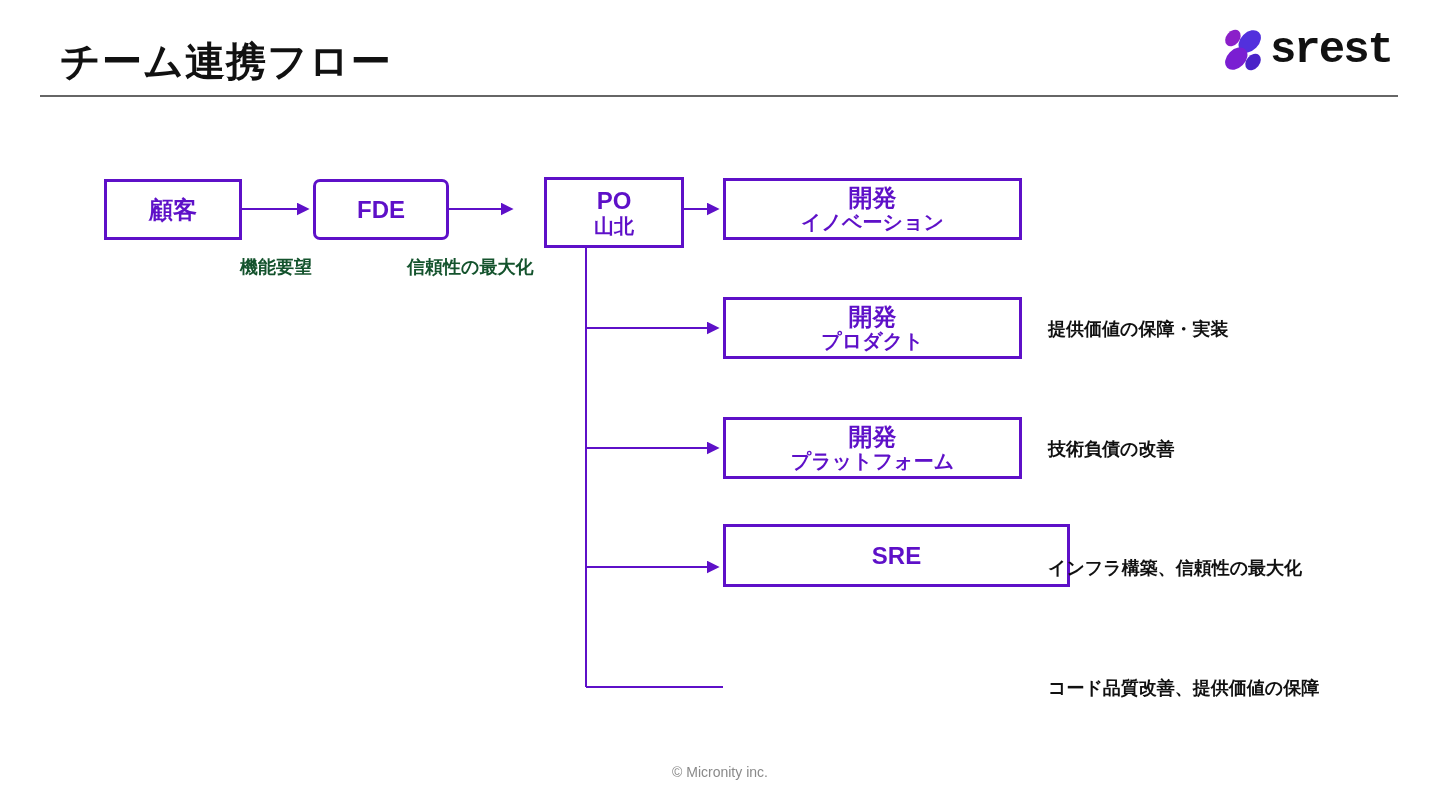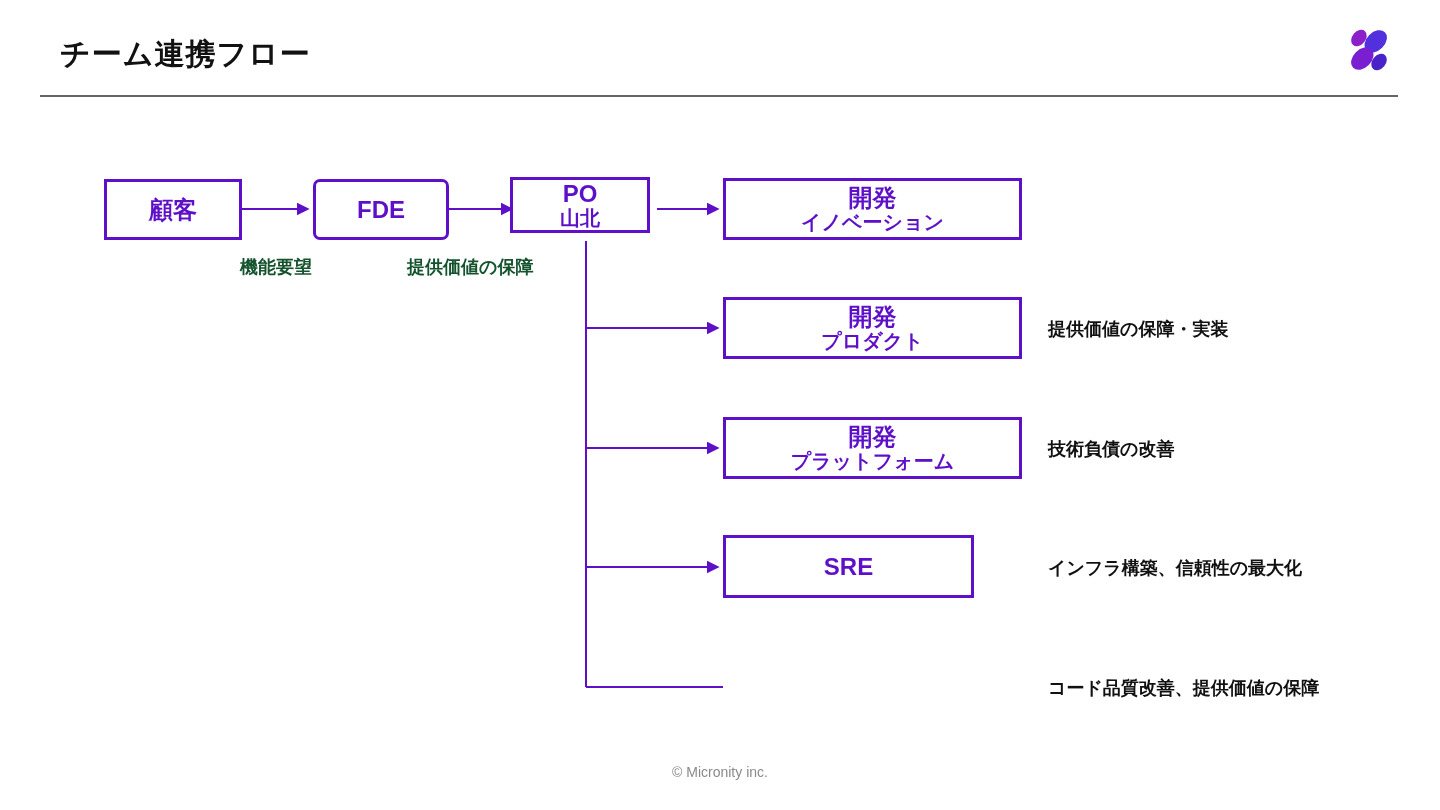--- a/index.html
+++ b/index.html
@@ -10,21 +10,21 @@
     background: #ffffff;
     font-family: "Liberation Sans", "DejaVu Sans", sans-serif;
     overflow: hidden;
   }
 
   
   .slide-title {
     position: absolute;
     left: 60px;
     top: 34px;
-    font-size: 30px;
+    font-size: 40px;
     font-weight: bold;
     color: #111111;
     letter-spacing: 1px;
     font-family: Liberation Serif, serif;
   }
   .header-rule {
     position: absolute;
     left: 40px;
     right: 42px;
     top: 95px;
@@ -62,25 +62,25 @@
     justify-content: center;
     text-align: center;
     line-height: 1.15;
   }
   .dbox .l1 { font-size: 24px; }
   .dbox .l2 { font-size: 20px; }
   .dbox.dashed { border-style: dashed; }
 
   .box-customer   { left: 104px; top: 179px; width: 138px; height: 61px; }
   .box-fde        { left: 313px; top: 179px; width: 136px; height: 61px; border-radius: 7px; }
-  .box-po         { left: 510px; top: 177px; width: 140px; height: 56px; }
+  .box-po         { left: 544px; top: 177px; width: 140px; height: 71px; }
   .box-innovation { left: 723px; top: 178px; width: 299px; height: 62px; }
   .box-product    { left: 723px; top: 297px; width: 299px; height: 62px; }
   .box-platform   { left: 723px; top: 417px; width: 299px; height: 62px; }
-  .box-sre        { left: 723px; top: 535px; width: 251px; height: 63px; }
+  .box-sre        { left: 723px; top: 524px; width: 347px; height: 63px; }
   .box-qa         { left: 723px; top: 654px; width: 299px; height: 65px; }
 
   
   .edge-label {
     position: absolute;
     color: #14532d;
     font-weight: bold;
     font-size: 18px;
     white-space: nowrap;
   }
@@ -127,20 +127,21 @@
   <div class="slide-title">チーム連携フロー</div>
   <div class="header-rule"></div>
 
   <div class="logo">
     <svg class="logo-mark" viewBox="0 0 48 48" aria-hidden="true">
       <ellipse cx="31" cy="15" rx="9.5" ry="13.5" transform="rotate(45 31 15)" fill="#5230DD"></ellipse>
       <ellipse cx="13.5" cy="11.5" rx="7" ry="9.5" transform="rotate(40 13.5 11.5)" fill="#8B1FC9"></ellipse>
       <ellipse cx="17" cy="33" rx="9.5" ry="13.5" transform="rotate(45 17 33)" fill="#7A1ED2"></ellipse>
       <ellipse cx="34.5" cy="36.5" rx="7" ry="9.5" transform="rotate(40 34.5 36.5)" fill="#4A23C8"></ellipse>
     </svg>
+    <span class="logo-word">srest</span>
   </div>
 
   <svg class="connectors" viewBox="0 0 1440 810">
     <defs>
       <marker id="arrow" viewBox="0 0 10 10" refX="8" refY="5" markerWidth="6.5" markerHeight="6.5" orient="auto-start-reverse">
         <path d="M 0 0 L 10 5 L 0 10 z" fill="#5E10C8"></path>
       </marker>
     </defs>
     <g stroke="#5E10C8" stroke-width="2" fill="none">
       <line x1="242" y1="209" x2="307" y2="209" marker-end="url(#arrow)"></line>
@@ -181,21 +182,21 @@
     <span class="l1">開発</span>
     <span class="l2">プラットフォーム</span>
   </div>
 
   <div class="dbox box-sre">
     <span class="l1">SRE</span>
   </div>
 
 
   <div class="edge-label edge-label-1">機能要望</div>
-  <div class="edge-label edge-label-2">提供価値の保障</div>
+  <div class="edge-label edge-label-2">信頼性の最大化</div>
 
   <div class="note note-2">提供価値の保障・実装</div>
   <div class="note note-3">技術負債の改善</div>
   <div class="note note-4">インフラ構築、信頼性の最大化</div>
   <div class="note note-5">コード品質改善、提供価値の保障</div>
 
   <div class="footer">© Micronity inc.</div>
 
 </div>
 

